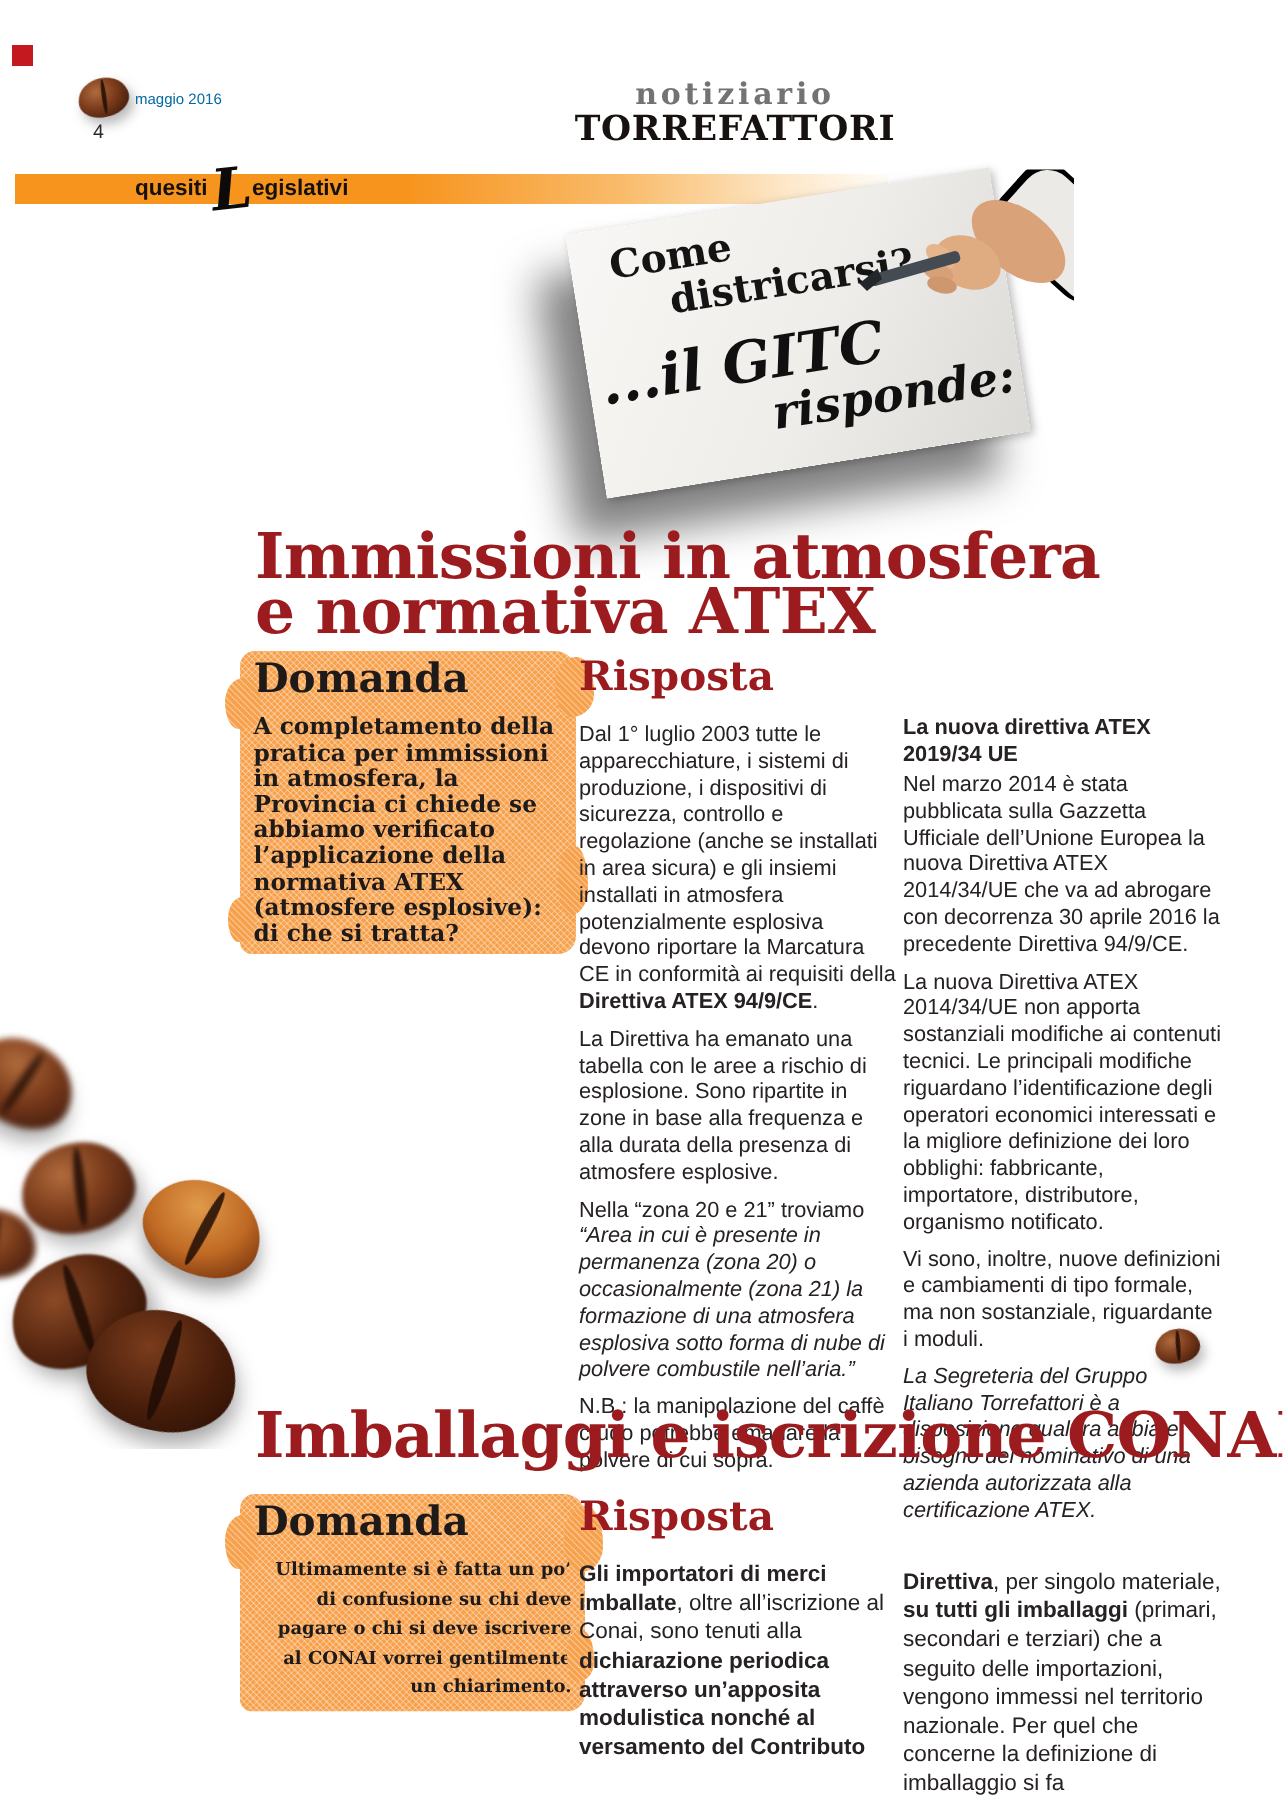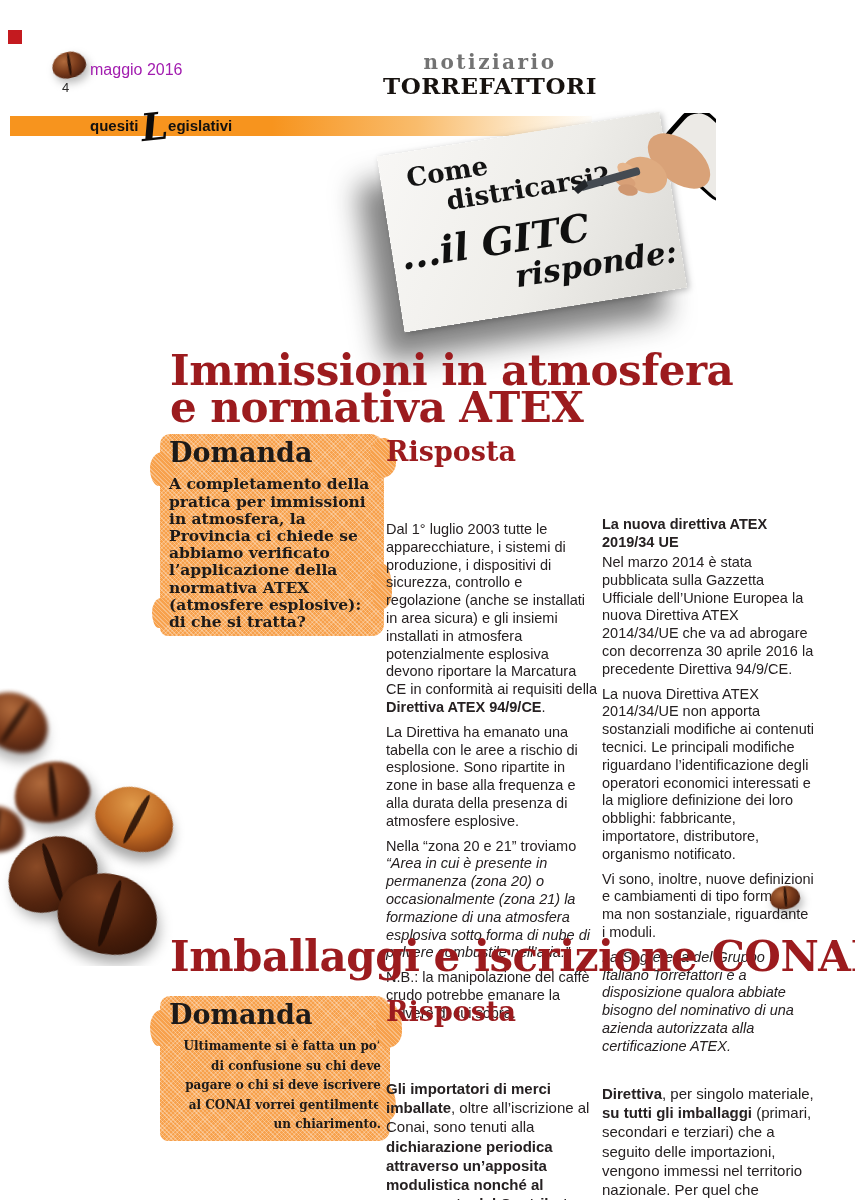--- a/index.html
+++ b/index.html
@@ -9,21 +9,21 @@
   
   .red-square { position:absolute; left:8px; top:30px; width:14px; height:14px; background:#c41a1f; }
 
   .bean { position:absolute; background:radial-gradient(ellipse at 38% 32%, #b06a3c 0%, #7a3b1b 45%, #4a2010 80%, #2f1409 100%);
           border-radius:50% 50% 50% 50% / 58% 58% 46% 46%; filter:drop-shadow(2px 5px 4px rgba(0,0,0,.28)); }
   .bean::after { content:""; position:absolute; left:47%; top:5%; width:9%; height:88%;
                  background:rgba(30,12,5,.85); border-radius:50%; transform:rotate(6deg); }
   .bean-header { left:52px; top:52px; width:34px; height:26px; transform:rotate(-14deg); }
   .bean-col2  { left:770px; top:886px; width:30px; height:23px; transform:rotate(-10deg); }
 
-  .issue-date { position:absolute; left:90px; top:61px; font-size:16px; color:#a21caf; }
+  .issue-date { position:absolute; left:90px; top:61px; font-size:10px; color:#0369a1; }
   .page-num   { position:absolute; left:62px; top:80px; font-size:13px; color:#2b2a29; }
 
   .masthead { position:absolute; left:375px; top:50px; width:230px; text-align:center; }
   .masthead-top  { font-family:"DejaVu Serif", serif; font-weight:bold; font-size:20px; letter-spacing:2.5px; color:#737373; }
   .masthead-name { font-family:"DejaVu Serif", serif; font-weight:bold; font-size:23px; line-height:1.05; letter-spacing:.5px; color:#17120f; }
 
   .banner { position:absolute; left:10px; top:116px; width:582px; height:20px; overflow:visible;
             background:linear-gradient(90deg,#f7941e 0%,#f7941e 45%,#f9bc6c 70%,#fde7c7 88%,#fffdf9 100%); }
   .banner-text { position:absolute; left:80px; top:0; height:20px; line-height:20px;
                  font-weight:bold; font-size:15px; color:#14110f; white-space:nowrap; }
@@ -66,21 +66,21 @@
   .blob { position:absolute; background-color:#f7a14c;
           background-image:repeating-linear-gradient(45deg, rgba(255,255,255,.30) 0 1px, rgba(255,255,255,0) 1px 3px);
           border-radius:55% 45% 60% 40% / 50% 60% 40% 55%; }
 
   
   .risposta-h { position:absolute; font-family:"DejaVu Serif", serif; font-weight:bold;
                 font-size:27px; color:#9c1b1e; }
   .r1 { left:386px; top:436px; }
   .r2 { left:386px; top:996px; }
 
-  .col { position:absolute; font-size:14.5px; line-height:17.8px; color:#262122; text-align:left;margin-top:39px; }
+  .col { position:absolute; font-size:14.5px; line-height:17.8px; color:#262122; text-align:left; }
   .col p { margin:0 0 7px 0; }
   .col h3 { margin:0 0 3px 0; font-size:14.5px; line-height:17.5px; font-weight:bold; }
   .col .it { font-style:italic; }
   .col1a { left:386px; top:482px; width:213px; }
   .col2a { left:602px; top:477px; width:212px; }
   .col1b { left:386px; top:1040px; width:215px; font-size:15px; line-height:19.2px; }
   .col2b { left:602px; top:1045px; width:217px; font-size:15px; line-height:19.2px; }
 
   
   .beans-photo { position:absolute; left:0; top:688px; width:185px; height:278px; overflow:hidden; }

